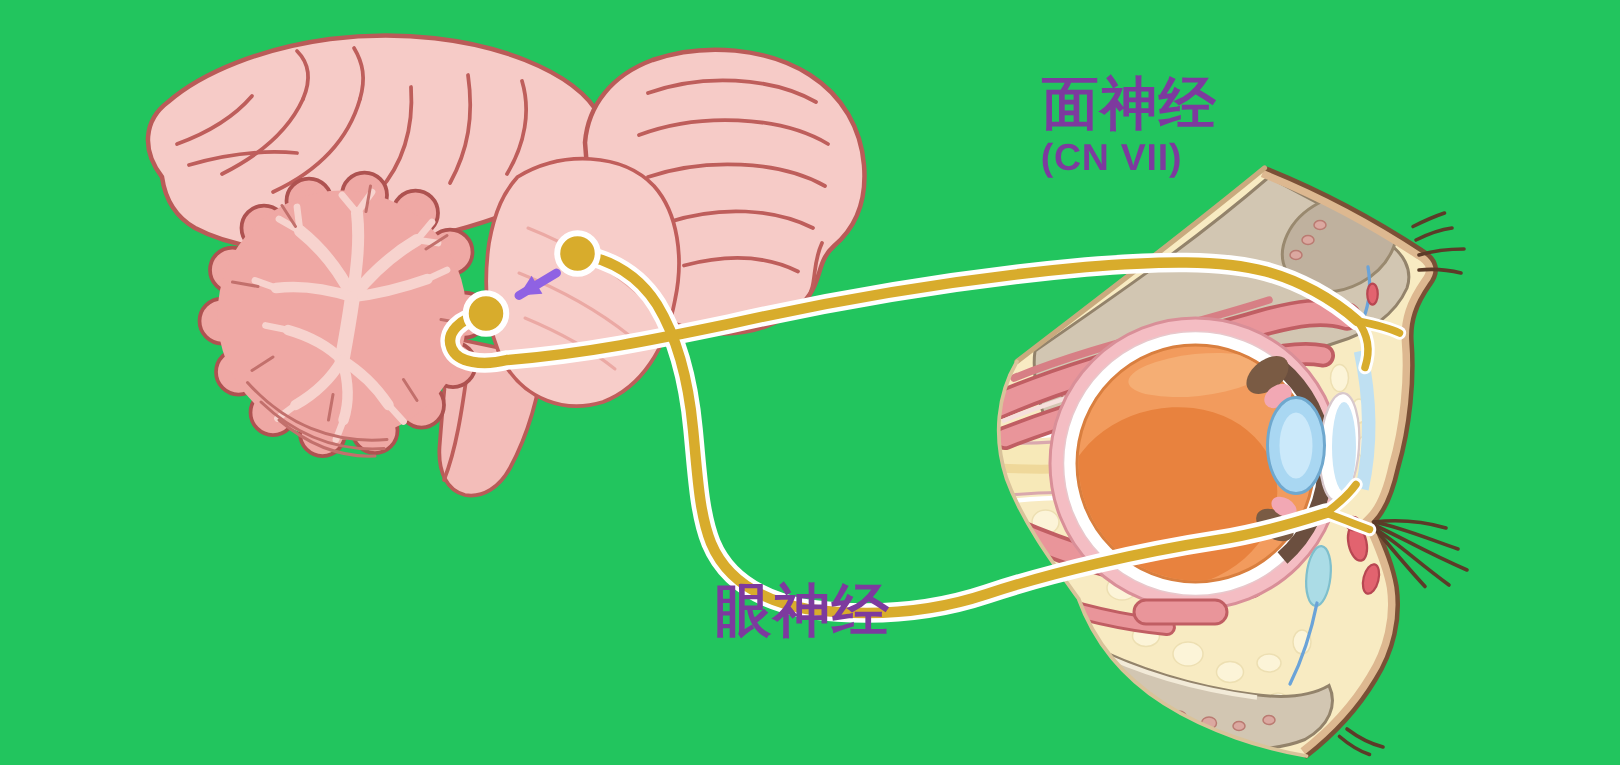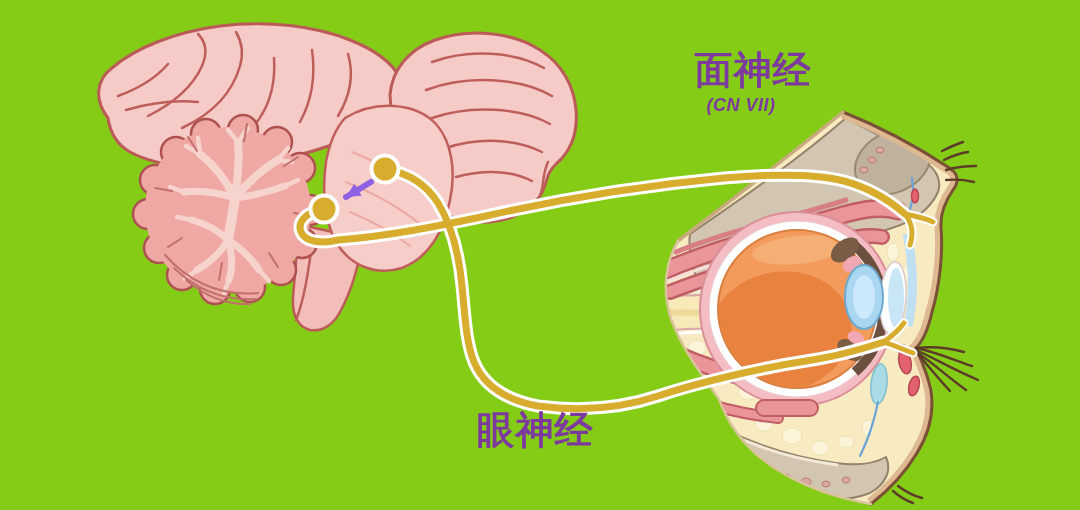--- a/index.html
+++ b/index.html
@@ -1,23 +1,23 @@
 <!DOCTYPE html>
 <html style="--nerve-gold: #D8AC2C; --arrow-purple: #8F62E3; --label-purple: #7D3A9E; --brain-pink: #F6CBC7; --brain-pink-dark: #EFA8A4; --brain-outline: #BA5B58; --eye-orange: #F29B5D; --eye-orange-dark: #E8823E; --lens-blue: #A9D7F2; --fat-yellow: #F8EBC2; --muscle-pink: #E9959A; --bone-gray: #D2C6B2; --skin-tan: #DDB890;"><head>
 <meta charset="utf-8">
 <style>
   html,body{margin:0;padding:0;background:#fff;}
   .canvas{
-    position:relative;width:1080px;height:510px;background:#84cc16;overflow:hidden;
+    position:relative;width:1080px;height:510px;background:#22c55e;overflow:hidden;
     font-family:"Liberation Sans","DejaVu Sans",sans-serif;
   }
   .canvas svg{position:absolute;left:0;top:0;}
   .label{position:absolute;color:var(--label-purple,#7D3A9E);font-weight:bold;text-align:center;}
   .label .zh{font-size:38px;line-height:42px;letter-spacing:1px;}
-  .label .cn{font-size:18px;line-height:28px;letter-spacing:0.5px;font-style:italic;}
+  .label .cn{font-size:25px;line-height:28px;letter-spacing:0.5px;}
   .label .cn.shift{transform:translateX(-12px);}
   
   .gold-casing{fill:none;stroke:#fff;stroke-width:13;stroke-linecap:round;}
   .gold-casing.thin{stroke-width:9;}
   .gold{fill:none;stroke:var(--nerve-gold,#D8AC2C);stroke-width:7;stroke-linecap:round;}
   .gold.thin{stroke-width:5;}
   .nucleus{fill:var(--nerve-gold,#D8AC2C);stroke:#fff;stroke-width:4;}
   
   .cerebrum{fill:var(--brain-pink,#F6CBC7);stroke:var(--brain-outline,#BA5B58);stroke-width:3;}
   .sulcus{fill:none;stroke:#BE5E5B;stroke-width:2.5;stroke-linecap:round;}
@@ -283,16 +283,16 @@
     <circle class="nucleus" cx="385" cy="169" r="13.5"></circle>
     <circle class="nucleus" cx="324" cy="209" r="13.5"></circle>
     <path d="M371,182 L346,197" stroke="var(--arrow-purple,#8F62E3)" stroke-width="6" stroke-linecap="round" fill="none" marker-end="url(#ah)"></path>
   </g>
 </svg>
 
   <div class="label" style="left:663px;top:49px;width:180px">
     <div class="zh">面神经</div>
     <div class="cn shift">(CN VII)</div>
   </div>
-  <div class="label" style="left:445px;top:409px;width:180px">
+  <div class="label" style="left:445px;top:387px;width:180px">
     <div class="zh">眼神经</div>
   </div>
 </div>
 
 </body></html>

